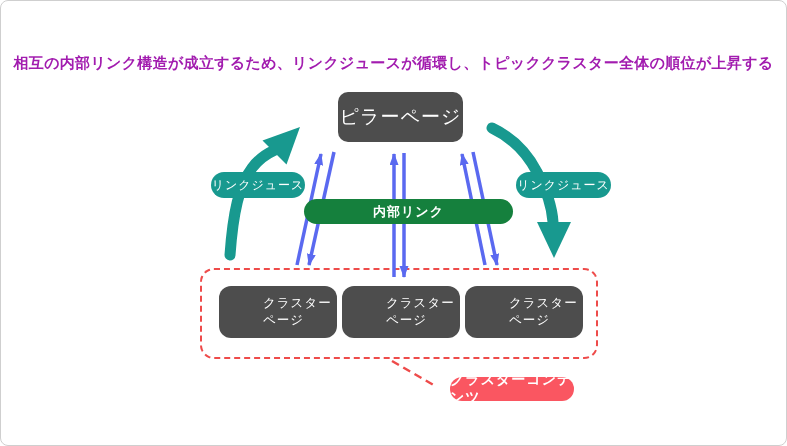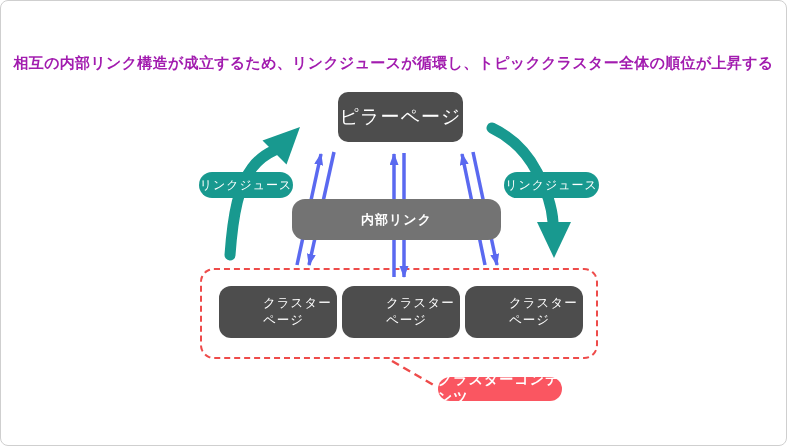--- a/index.html
+++ b/index.html
@@ -51,24 +51,25 @@
     position: absolute; left: 0; top: 0;
     width: 787px; height: 446px;
     z-index: 2;
   }
   .pill {
     position: absolute;
     color: #ffffff;
     display: flex; align-items: center; justify-content: center;
     z-index: 3;
     letter-spacing: 1px;
+    margin-left: 12px;
   }
   .pill-blue {
-    left: 291px; top: 198px; width: 209px; height: 41px;
-    background: #737373; border-radius: 13px;
+    left: 291px; top: 198px; width: 209px; height: 25px;
+    background: #15803d; border-radius: 13px;
     font-size: 13px; font-weight: bold;
   }
   .pill-teal {
     top: 171px; height: 26px;
     background: #18998f; border-radius: 13px;
     font-size: 12px;
   }
   .pill-teal.left  { left: 198px; width: 94px; }
   .pill-teal.right { left: 503px; width: 95px; }
   .pill-red {

